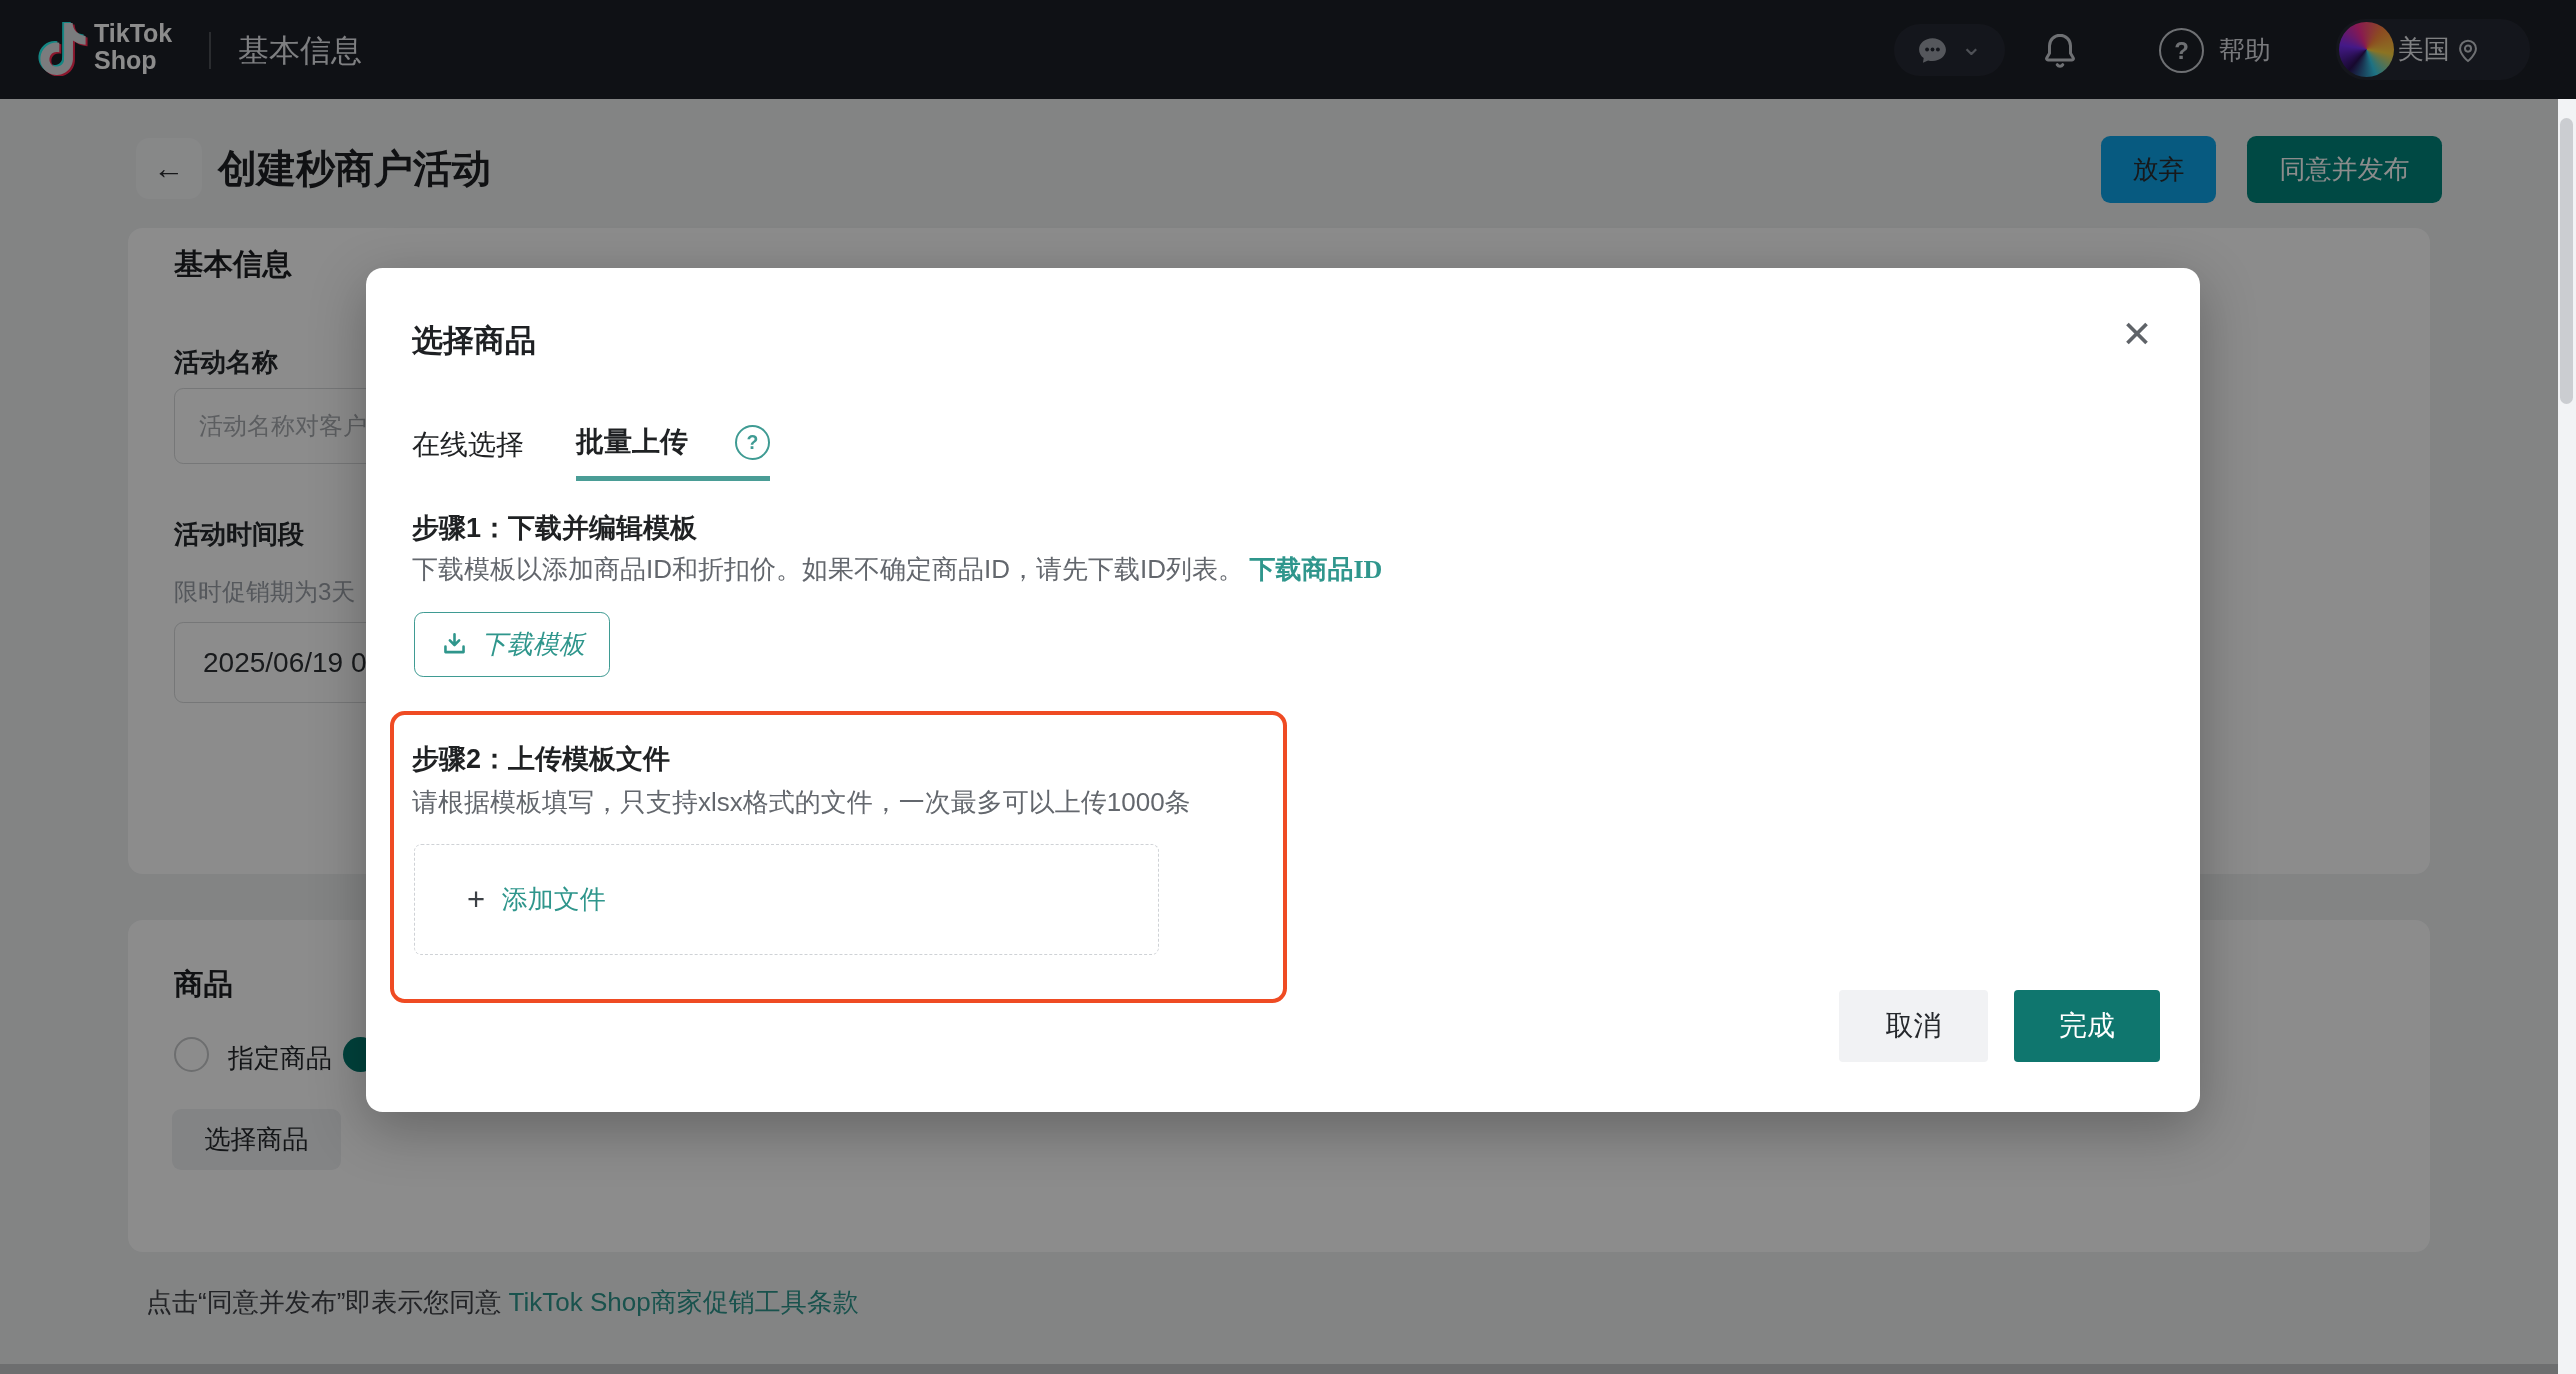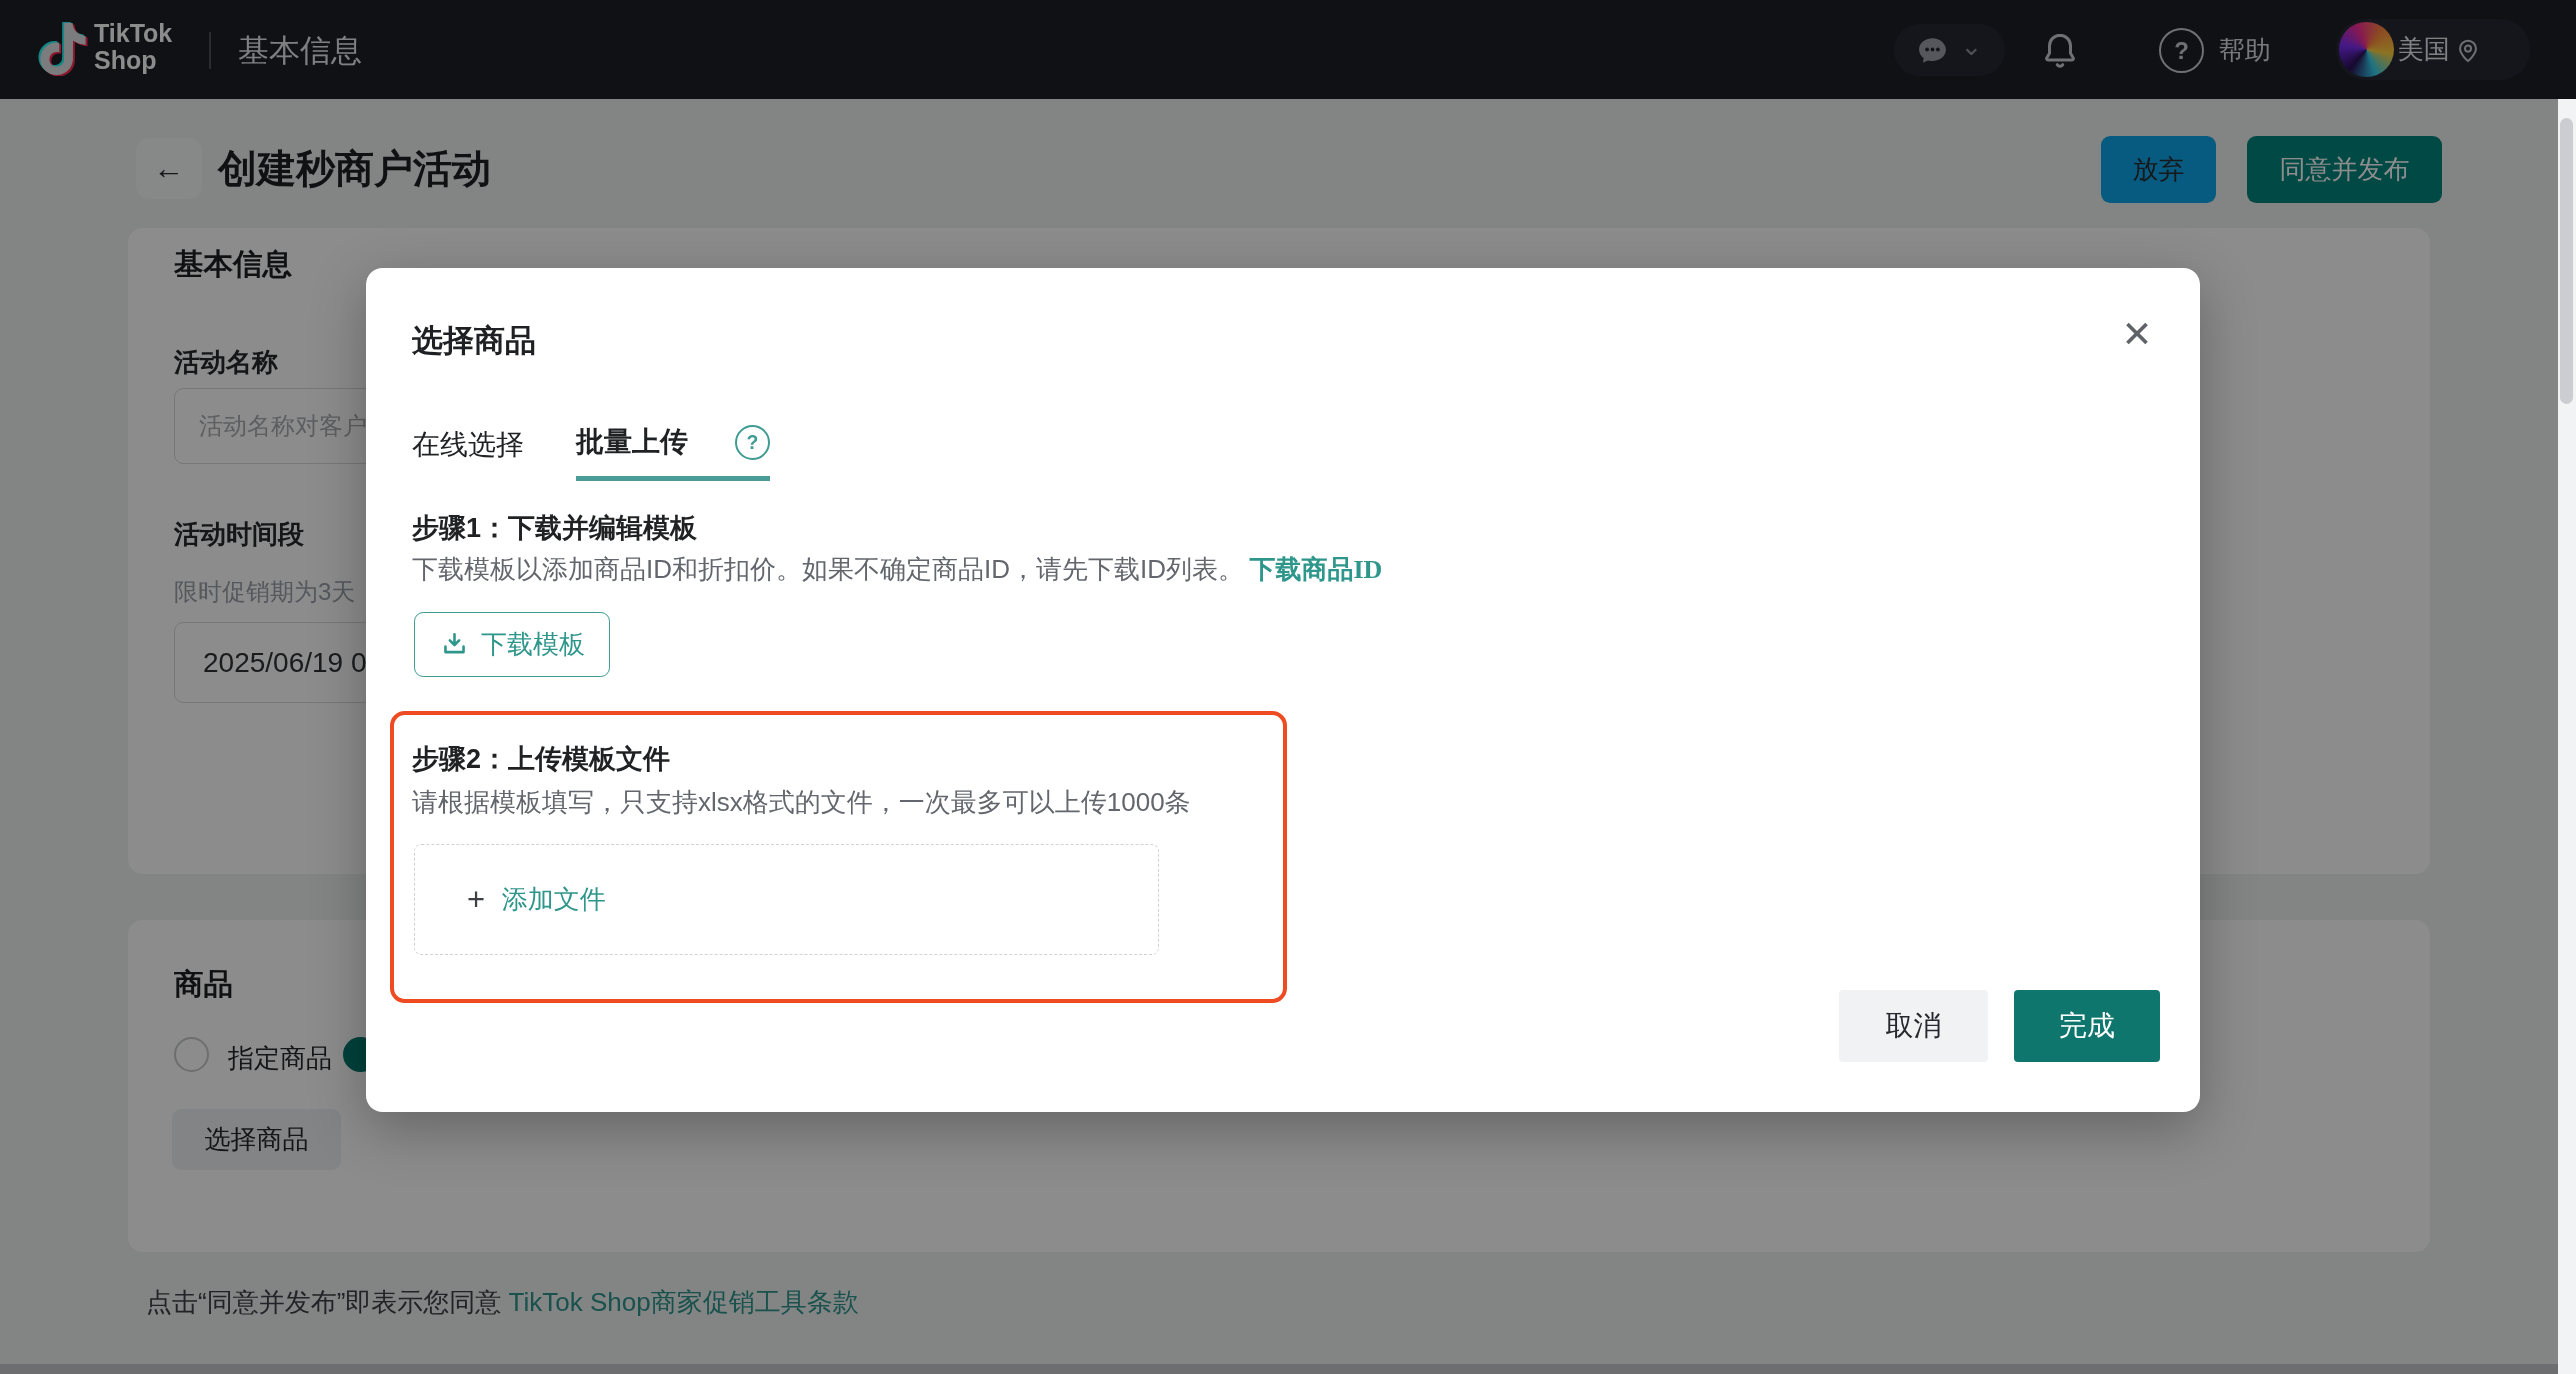--- a/index.html
+++ b/index.html
@@ -65,21 +65,21 @@
   #m-tabs{left:46px;top:155px;display:flex;gap:52px;}
   .tab{font-size:28px;color:#1f2123;padding-bottom:14.8px;display:flex;align-items:center;}
   .tab.active{font-weight:bold;border-bottom:5.5px solid #4a9d96;gap:34px;}
   #tab-q{width:31px;height:31px;border:2.8px solid #3f9b93;border-radius:50%;color:#3f9b93;
          font-size:19.4px;font-weight:bold;display:flex;align-items:center;justify-content:center;margin-left:13px;}
   #s1-title{left:46px;top:242px;font-size:27px;font-weight:bold;color:#1f2123;}
   #s1-desc{left:46px;top:284px;font-size:26px;color:#63676d;}
   #s1-desc a{color:#2f968c;font-weight:bold;text-decoration:none;margin-left:5.5px;font-family:Liberation Serif, serif;}
   #dlbtn{left:48px;top:344px;width:196px;height:65px;border:1.8px solid #3f9b93;border-radius:9.2px;
          box-sizing:border-box;display:flex;align-items:center;justify-content:center;gap:11px;
-         font-size:26px;color:#2f968c;font-weight:500;background:#fff;}
+         font-size:26px;color:#2f968c;font-weight:500;background:#fff;font-style:italic;}
   #redbox{left:24px;top:443px;width:897px;height:292px;border:4.6px solid #ef4b23;border-radius:14.8px;box-sizing:border-box;}
   #s2-title{left:46px;top:473px;font-size:27px;font-weight:bold;color:#1f2123;}
   #s2-desc{left:46px;top:517px;font-size:26px;color:#63676d;}
   #dashed{left:48px;top:576px;width:745px;height:111px;border:1.8px dashed #cfd2d6;border-radius:7.4px;
           box-sizing:border-box;display:flex;align-items:center;padding-left:52px;gap:16.6px;background:#fff;}
   #plus{font-size:31px;color:#3c4045;line-height:31px;}
   #addlabel{font-size:26px;color:#2f968c;font-weight:500;}
   .mbtn{border-radius:4px;font-size:28px;display:flex;align-items:center;justify-content:center;}
   #cancel{left:1473px;top:722px;width:149px;height:72px;background:#f1f2f4;color:#25282c;}
   #done{left:1648px;top:722px;width:146px;height:72px;background:#0f766e;color:#fff;}

